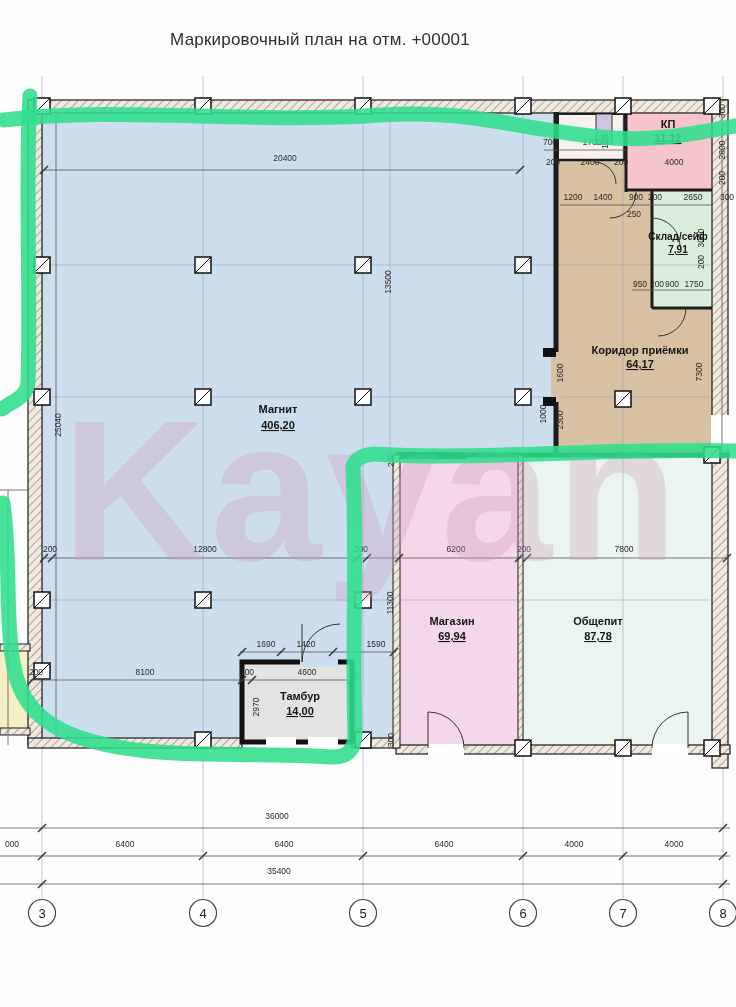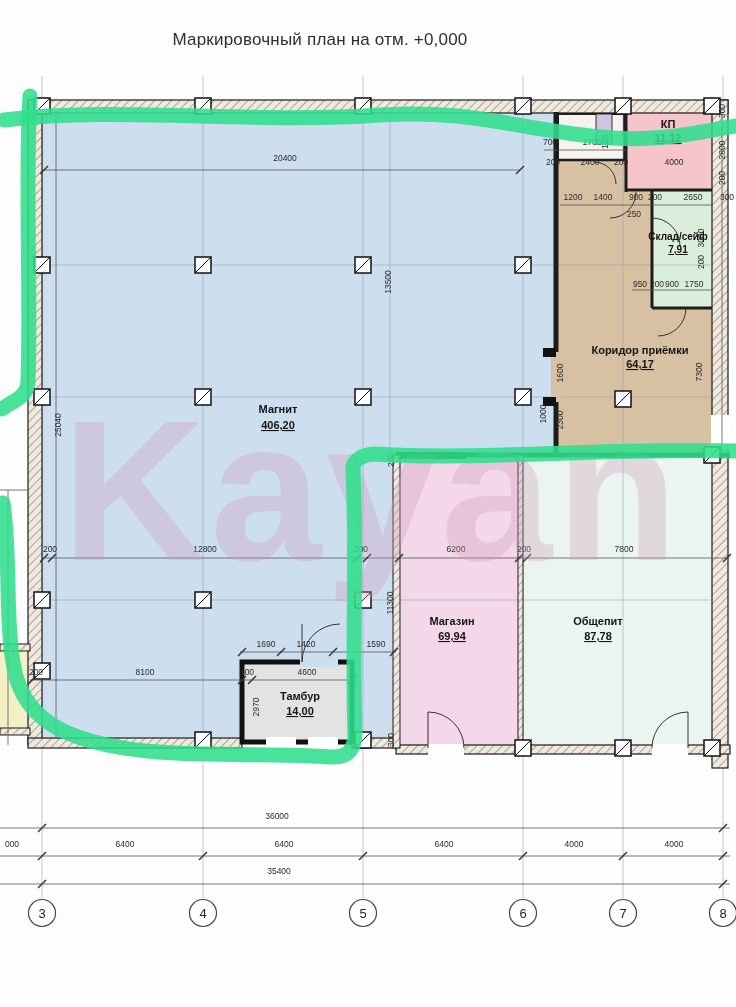--- a/index.html
+++ b/index.html
@@ -20,21 +20,21 @@
   .wallline{stroke:#1c1c1c;}
   .doorarc{stroke:#333;stroke-width:1;fill:none;}
   .watermark{font-size:200px;font-weight:bold;fill:#cf9dbd;opacity:.32;text-anchor:middle;
              font-family:"Liberation Sans",sans-serif;letter-spacing:4px;}
   .marker{stroke:#30de8d;stroke-width:15;fill:none;stroke-linecap:round;opacity:.88;}
 </style>
 </head>
 <body>
 
 <div id="stage">
-  <div id="plan-title">Маркировочный план на отм. +0,000</div>
+  <div id="plan-title">Маркировочный план на отм. +00001</div>
 
   <svg width="736" height="1007" viewBox="0 0 736 1007">
     <defs>
       <pattern id="hatch" patternUnits="userSpaceOnUse" width="6" height="6" patternTransform="rotate(45)">
         <rect width="6" height="6" fill="#efe9df"></rect>
         <line x1="0" y1="0" x2="0" y2="6" stroke="#8a7f6e" stroke-width="1.3"></line>
       </pattern>
     </defs>
 
     <g>

